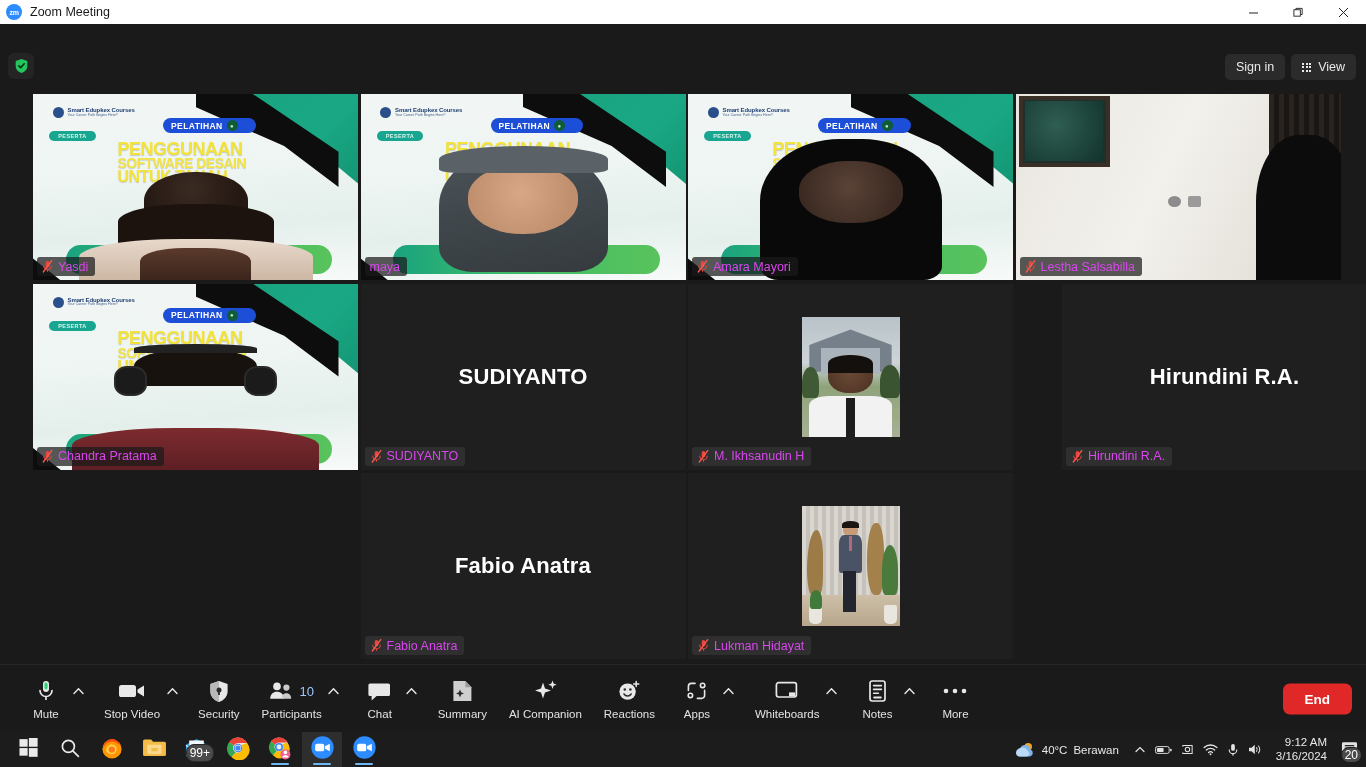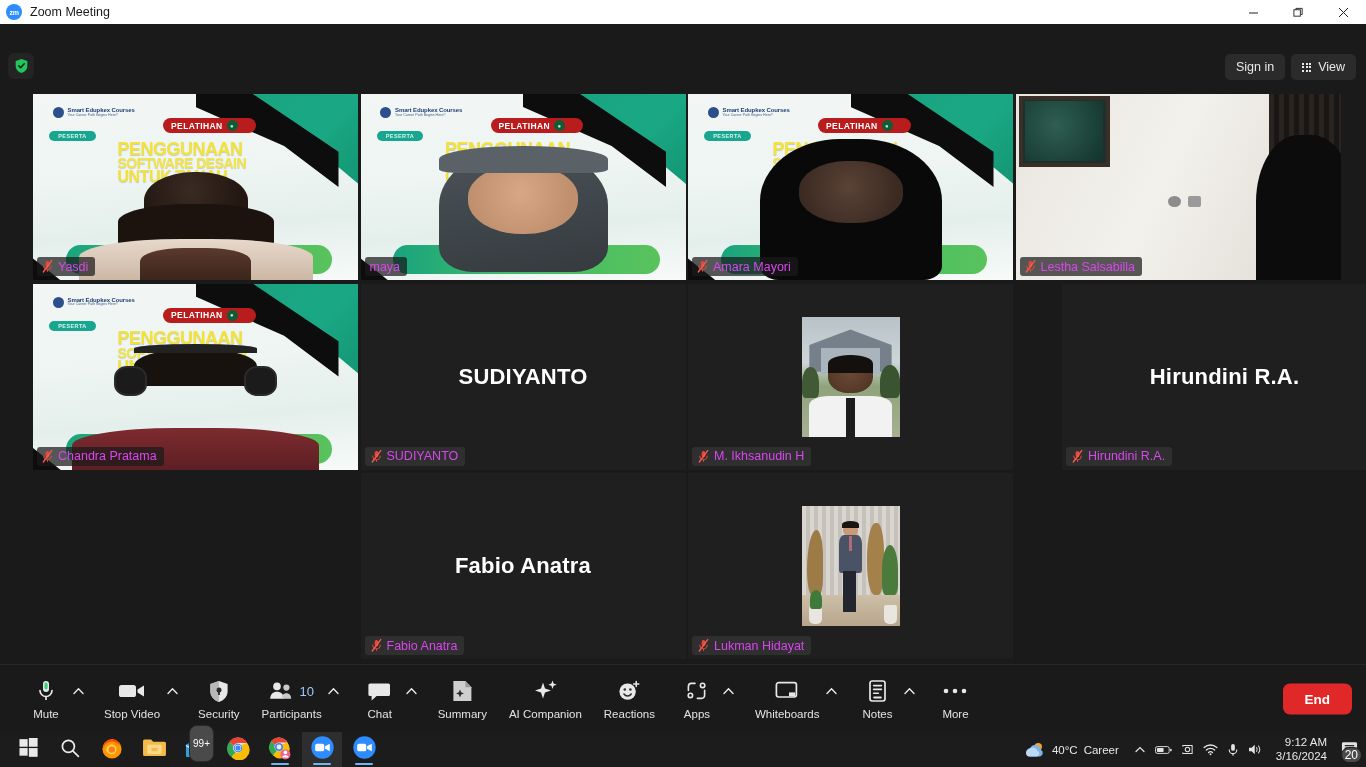--- a/index.html
+++ b/index.html
@@ -154,21 +154,21 @@
   .vbg .logo-dot {
     width: 11px; height: 11px; border-radius: 50%;
     background: #2a4f8a;
   }
   .vbg .logo-txt { line-height: 1.05; }
   .vbg .logo-txt b { display:block; font-size: 6px; color: #1f3f73; letter-spacing: -0.1px; }
   .vbg .logo-txt s { display:block; font-size: 3.6px; color: #47618c; text-decoration: none; }
   .vbg .badge-pel {
     position: absolute; left: 40%; top: 13%;
     padding: 2px 18px 2px 8px; border-radius: 11px;
-    background: #b91c1c;
+    background: #1d4ed8;
     color: #fff; font-size: 8.5px; font-weight: bold; letter-spacing: 0.4px;
     display: flex; align-items: center; gap: 4px;
   }
   .vbg .badge-pel em {
     width: 11px; height: 11px; border-radius: 50%;
     background: #0f5c36; display:inline-block;
     font-style: normal; font-size: 6px;
     display:flex; align-items:center; justify-content:center; color:#bfe8cf;
   }
   .vbg .bigtxt {
@@ -234,21 +234,21 @@
     cursor: pointer;
   }
   .tbi.active-app { background: #2e2e2e; }
   .tbi .underline {
     position: absolute; bottom: 2px; left: 50%; transform: translateX(-50%);
     width: 18px; height: 2.5px; border-radius: 2px; background: #6fb5f0;
   }
   .badge99 {
     position: absolute; right: 2px; bottom: 5px;
     background: #4a4a4a; color: #fff;
-    font-size: 10px; border-radius: 8px; padding: 12px 3px;
+    font-size: 12px; border-radius: 8px; padding: 1px 3px;
     border: 1px solid #2a2a2a;
   }
   #tb-right {
     margin-left: auto; display: flex; align-items: center; gap: 9px;
     margin-right: 7px; color: #e8e8e8; font-size: 11.5px;
   }
   #weather { display: flex; align-items: center; gap: 6px; padding: 3px 6px; border-radius: 4px; cursor: pointer; }
   #clock { text-align: right; line-height: 1.18; font-size: 11.5px; cursor: pointer; padding: 2px 4px; border-radius:4px; }
   .tray-ico { cursor: pointer; display:flex; align-items:center; }
   #notif-wrap { position: relative; cursor: pointer; }
@@ -839,21 +839,21 @@
       </div>
     </div>
   <div id="tb-right">
     <div id="weather">
       <svg width="22" height="16" viewBox="0 0 24 17">
         <circle cx="15.5" cy="5" r="4.1" fill="#f5a623"></circle>
         <path d="M6.5 15.5 A4.6 4.6 0 0 1 6.8 6.4 A6 6 0 0 1 18.2 8.3 A3.8 3.8 0 0 1 17.6 15.5 Z" fill="#7fb4e8"></path>
         <path d="M5 15.5 A4.1 4.1 0 0 1 5.4 7.6 A5.4 5.4 0 0 1 14.6 9.2 A3.3 3.3 0 0 1 14.1 15.5 Z" fill="#bcd9f5"></path>
       </svg>
       <span>40°C</span>
-      <span>Career</span>
+      <span>Berawan</span>
     </div>
 
     <span class="tray-ico">
       <svg width="12" height="12" viewBox="0 0 12 12">
           <path d="M2 7.5 L6 3.5 L10 7.5" fill="none" stroke="#e3e3e3" stroke-width="1.2" stroke-linecap="round"></path>
         </svg>
     </span>
     <span class="tray-ico">
       <svg width="17" height="12" viewBox="0 0 18 12">
         <rect x="0.6" y="2.4" width="14.4" height="7.2" rx="1.8" fill="none" stroke="#e3e3e3" stroke-width="1"></rect>

